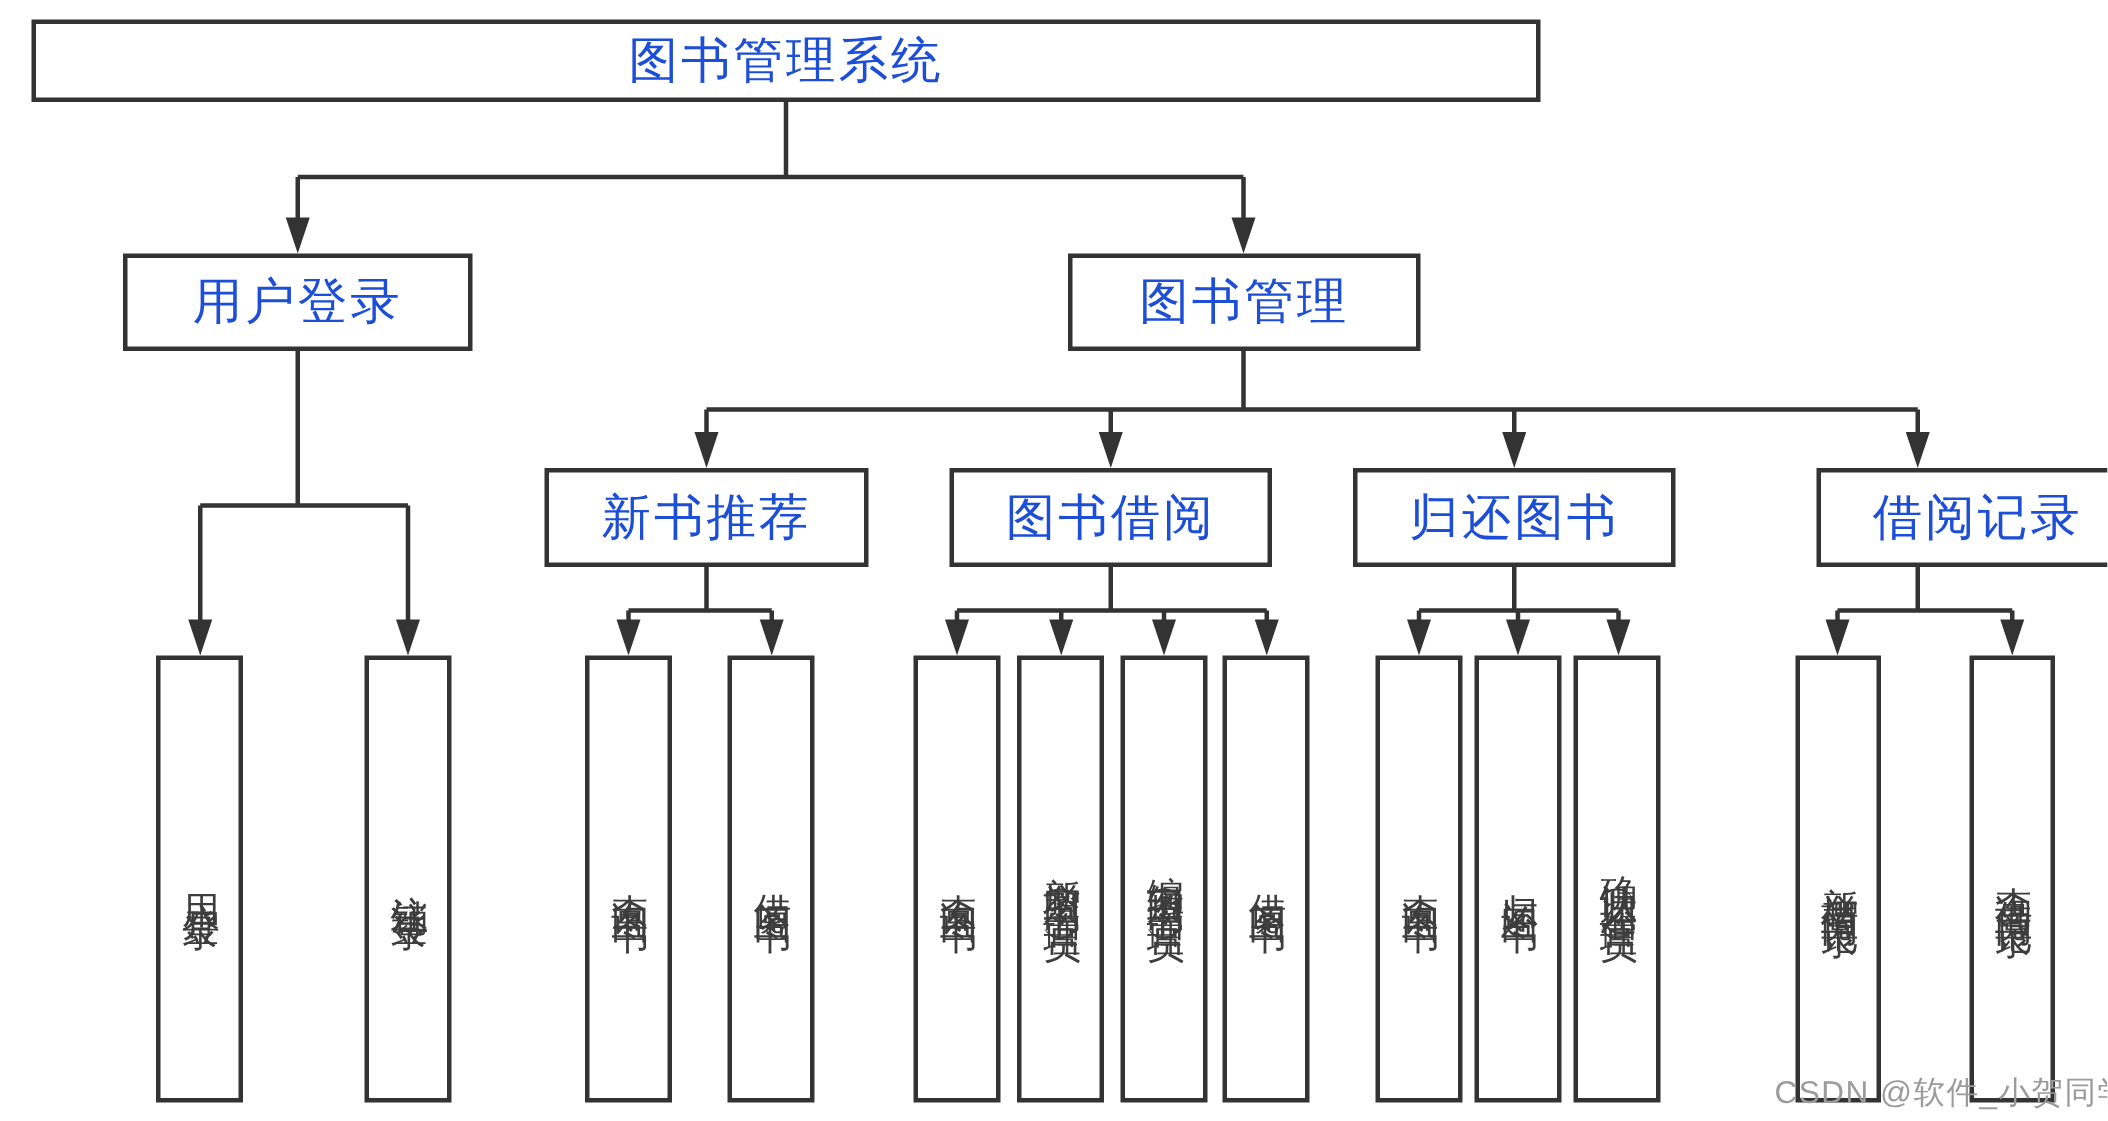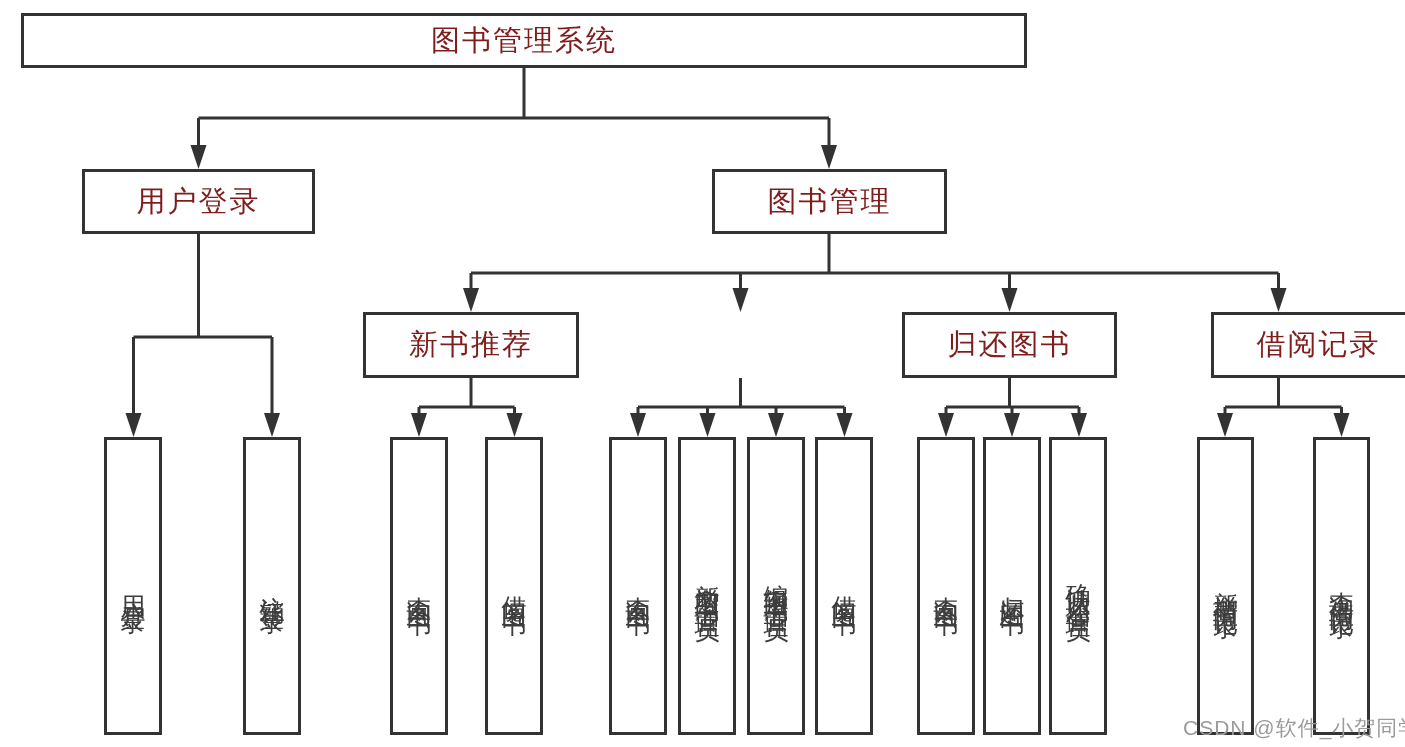--- a/index.html
+++ b/index.html
@@ -21,22 +21,22 @@
     position: absolute;
     box-sizing: border-box;
     border: 3px solid #333333;
     background: #ffffff;
     display: flex;
     align-items: center;
     justify-content: center;
     z-index: 2;
   }
   .node .lbl {
-    color: #7f1d1d;
-    font-size: 29px;
+    color: #1d4ed8;
+    font-size: 33px;
     letter-spacing: 2px;
     white-space: nowrap;
   }
   
   .n-root { left: 21px;   top: 13px;  width: 1006px; height: 55px; }
   .n-user { left: 82px;   top: 169px; width: 233px;  height: 65px; }
   .n-book { left: 712px;  top: 169px; width: 235px;  height: 65px; }
   .n-rec  { left: 363px;  top: 312px; width: 216px;  height: 66px; }
   .n-bor  { left: 633px;  top: 312px; width: 215px;  height: 66px; }
   .n-cur  { left: 902px;  top: 312px; width: 215px;  height: 66px; }
@@ -140,20 +140,23 @@
   <div class="node n-user">
     <span class="lbl">用户登录</span>
   </div>
   <div class="node n-book">
     <span class="lbl">图书管理</span>
   </div>
 
   <div class="node n-rec">
     <span class="lbl">新书推荐</span>
   </div>
+  <div class="node n-bor">
+    <span class="lbl">图书借阅</span>
+  </div>
   <div class="node n-cur">
     <span class="lbl">归还图书</span>
   </div>
   <div class="node n-rcd">
     <span class="lbl">借阅记录</span>
   </div>
 
   <div class="leaf l-a1">
     <span class="vlbl">用户登录</span>
   </div>

